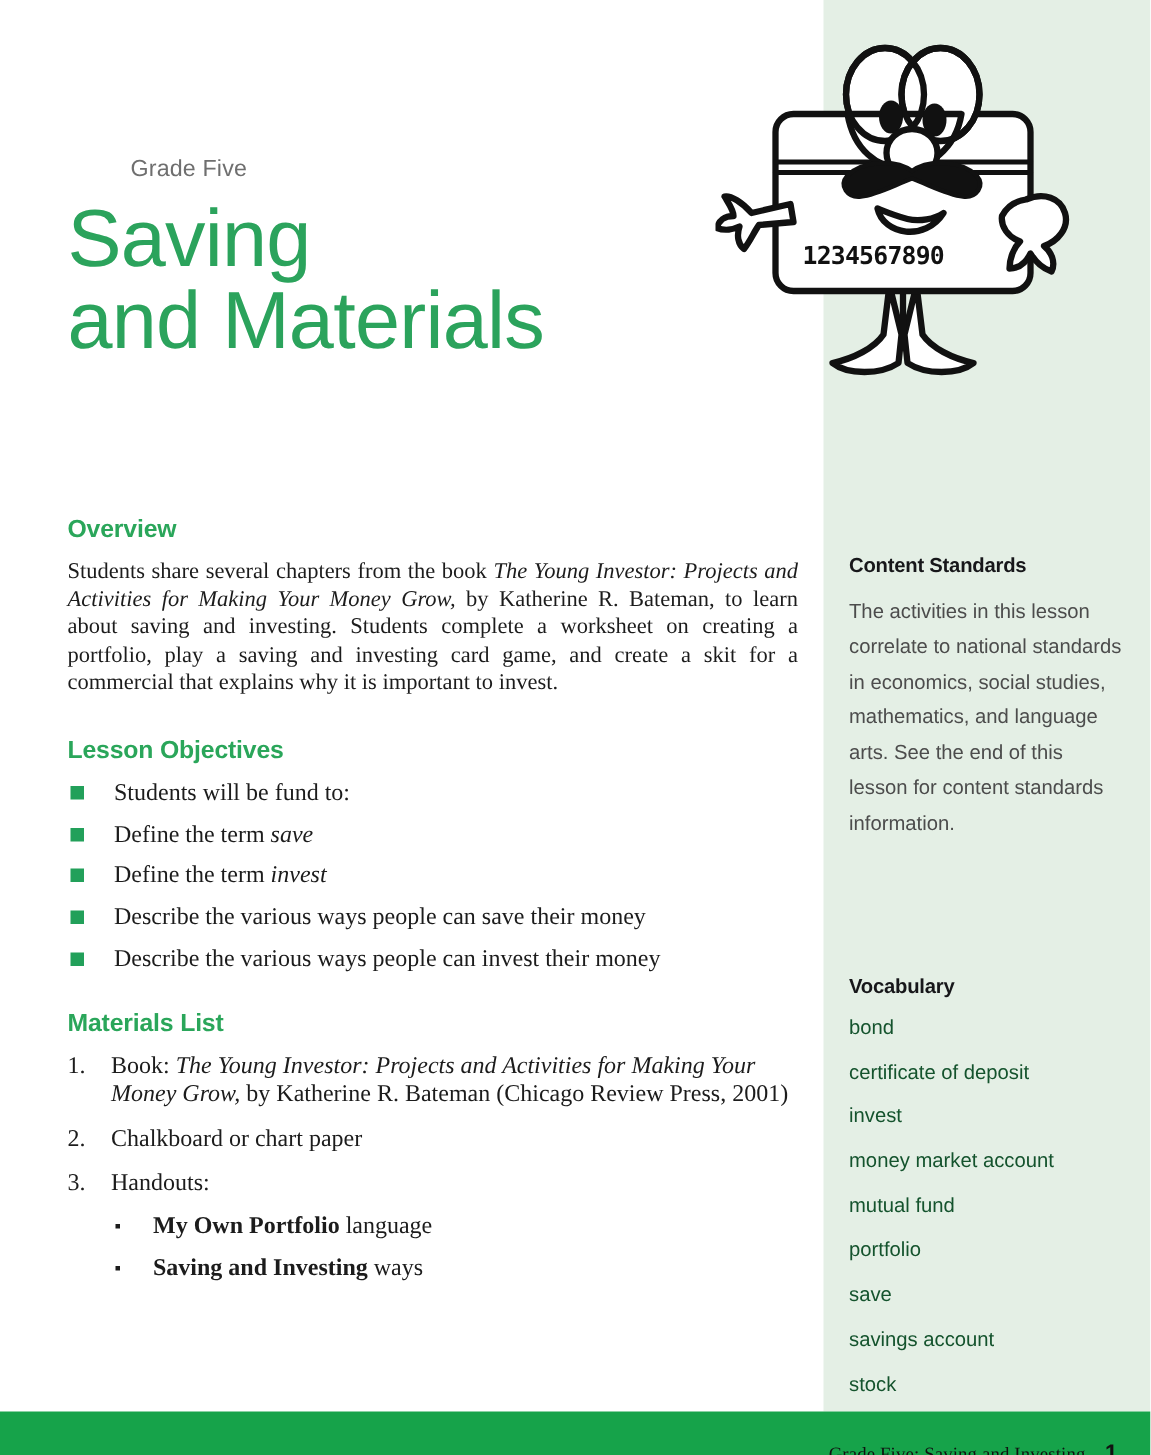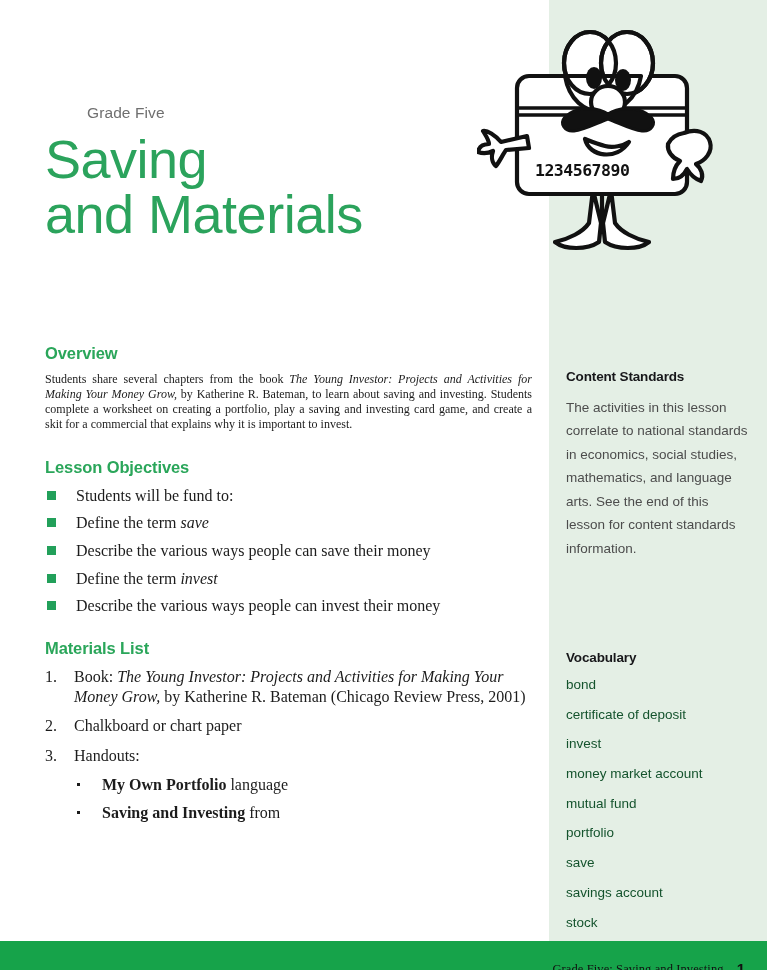--- a/index.html
+++ b/index.html
@@ -77,21 +77,21 @@
   h2.section-heading {
     font-family: "Liberation Sans", sans-serif;
     font-size: 16.5px;
     font-weight: bold;
     color: #2aa65a;
     margin: 0 0 9px 0;
     letter-spacing: -0.1px;
   }
   .body-serif {
     font-family: "Liberation Serif", serif;
-    font-size: 12px;
+    font-size: 15px;
     line-height: 1.24;
     color: #1c1c1c;
     text-align: justify;
   }
   .overview-text { margin: 0; }
   .it { font-style: italic; }
 
   
   #objectives-block { margin-top: 26px; }
   ul.objectives {
@@ -294,35 +294,35 @@
     <section>
       <h2 class="section-heading">Overview</h2>
       <p class="body-serif overview-text"><span>Students share several chapters from the book </span><span class="it">The Young Investor: Projects and Activities for Making Your Money Grow,</span><span> by Katherine R. Bateman, to learn about saving and investing. Students complete a worksheet on creating a portfolio, play a saving and investing card game, and create a skit for a commercial that explains why it is important to invest.</span></p>
     </section>
 
     <section id="objectives-block">
       <h2 class="section-heading">Lesson Objectives</h2>
       <ul class="objectives">
         <li><span class="sq"></span><span>Students will be fund to:</span><span class="it"></span></li>
         <li><span class="sq"></span><span>Define the term </span><span class="it">save</span></li>
+        <li><span class="sq"></span><span>Define the term </span><span class="it">invest</span></li>
         <li><span class="sq"></span><span>Describe the various ways people can save their money</span><span class="it"></span></li>
-        <li><span class="sq"></span><span>Define the term </span><span class="it">invest</span></li>
         <li><span class="sq"></span><span>Describe the various ways people can invest their money</span><span class="it"></span></li>
       </ul>
     </section>
 
     <section id="materials-block">
       <h2 class="section-heading">Materials List</h2>
       <ol class="materials">
         <li><span class="num">1.</span><span>Book: </span><span class="it">The Young Investor: Projects and Activities for Making Your Money Grow,</span><span> by Katherine R. Bateman (Chicago Review Press, 2001)</span></li>
         <li><span class="num">2.</span><span>Chalkboard or chart paper</span></li>
         <li><span class="num">3.</span><span>Handouts:</span>
           <ul class="handouts">
             <li><span class="dot"></span><span class="b">My Own Portfolio</span><span> language</span></li>
-            <li><span class="dot"></span><span class="b">Saving and Investing</span><span> from</span></li>
+            <li><span class="dot"></span><span class="b">Saving and Investing</span><span> ways</span></li>
           </ul>
         </li>
       </ol>
     </section>
 
   </div>
 
   <div id="sidebar-content">
     <h3 class="side-heading">Content Standards</h3>
     <p class="side-text">The activities in this lesson correlate to national standards in economics, social studies, mathematics, and language arts. See the end of this lesson for content standards information.</p>

